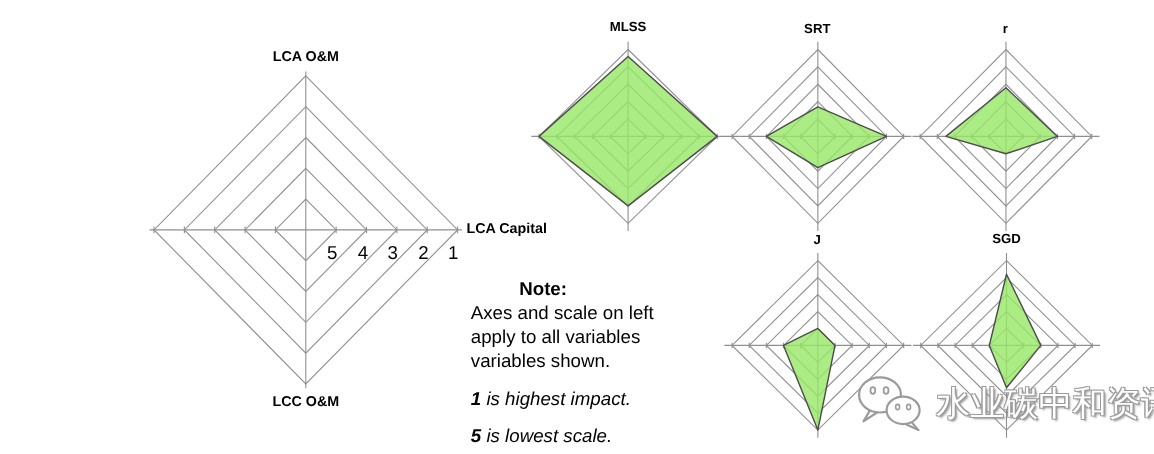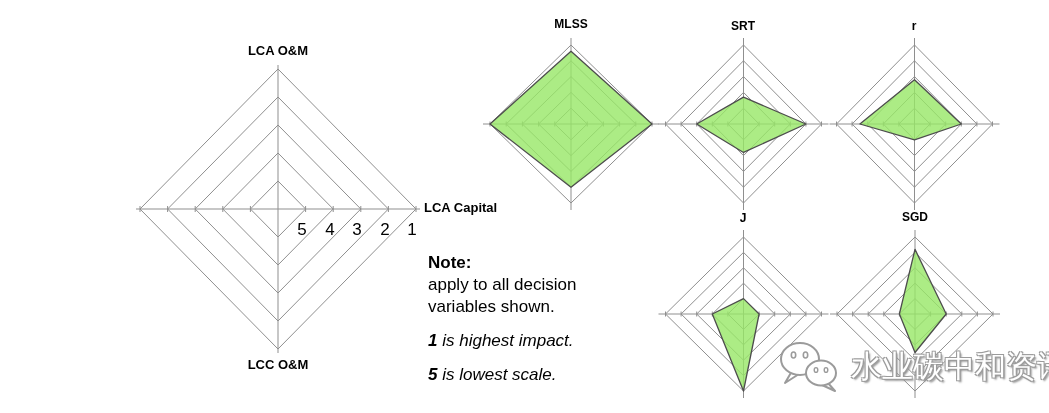--- a/index.html
+++ b/index.html
@@ -7,21 +7,21 @@
     position:relative;width:1049px;height:413px;background:#ffffff;
     font-family:"Liberation Sans",sans-serif;overflow:hidden;
   }
   .figure-svg{position:absolute;left:0;top:0;z-index:1;}
   .axis-label{position:absolute;font-weight:bold;font-size:13px;color:#000;z-index:2;white-space:nowrap;}
   .axis-label.center{width:140px;text-align:center;}
   .axis-label.rightal{width:124px;text-align:right;}
   .chart-title{position:absolute;font-weight:bold;font-size:12px;color:#000;width:140px;text-align:center;z-index:2;}
   .scale-num{position:absolute;font-size:17px;color:#000;width:22px;text-align:center;z-index:2;}
   .note{position:absolute;left:428px;top:252px;font-size:17px;line-height:22px;color:#000;z-index:2;}
-  .note .note-title{font-weight:bold;}
+  .note .note-title{font-weight:bold;margin-left:44px;}
   .note .it{font-style:italic;margin-top:12px;}
   .note .it b{font-style:italic;font-weight:bold;}
   .watermark{
     position:absolute;left:778px;top:340px;display:flex;align-items:center;gap:9px;z-index:6;
   }
   .watermark-text{
     font-size:31px;line-height:1;color:#ffffff;letter-spacing:0px;white-space:nowrap;
     text-shadow:
       -1px -1px 0 #9b9b9b, 1px -1px 0 #9b9b9b,
       -1px  1px 0 #9b9b9b, 1px  1px 0 #9b9b9b,
@@ -166,21 +166,22 @@
   <span class="scale-num" style="left:401px;top:220px;">1</span>
 
   <div class="chart-title" style="left:501px;top:17px;">MLSS</div>
   <div class="chart-title" style="left:673px;top:19px;">SRT</div>
   <div class="chart-title" style="left:844px;top:19px;">r</div>
   <div class="chart-title" style="left:673px;top:211px;">J</div>
   <div class="chart-title" style="left:845px;top:210px;">SGD</div>
 
   <div class="note">
     <div class="note-title">Note:</div>
-    <div>apply to all decision</div>
+    <div>Axes and scale on left</div>
+    <div>apply to all variables</div>
     <div>variables shown.</div>
     <div class="it"><b>1</b><span> is highest impact.</span></div>
     <div class="it"><b>5</b><span> is lowest scale.</span></div>
   </div>
 
   <div class="watermark">
     <svg width="64" height="52" viewBox="0 0 64 52">
       <path d="M14 31 L7 43 L21 34 Z" fill="#ffffff" stroke="#9b9b9b" stroke-width="2" stroke-linejoin="round"></path>
       <ellipse cx="22" cy="19" rx="19" ry="16" fill="#ffffff" stroke="#9b9b9b" stroke-width="2"></ellipse>
       <ellipse cx="15.5" cy="15" rx="2.2" ry="3" fill="none" stroke="#9b9b9b" stroke-width="1.6"></ellipse>

